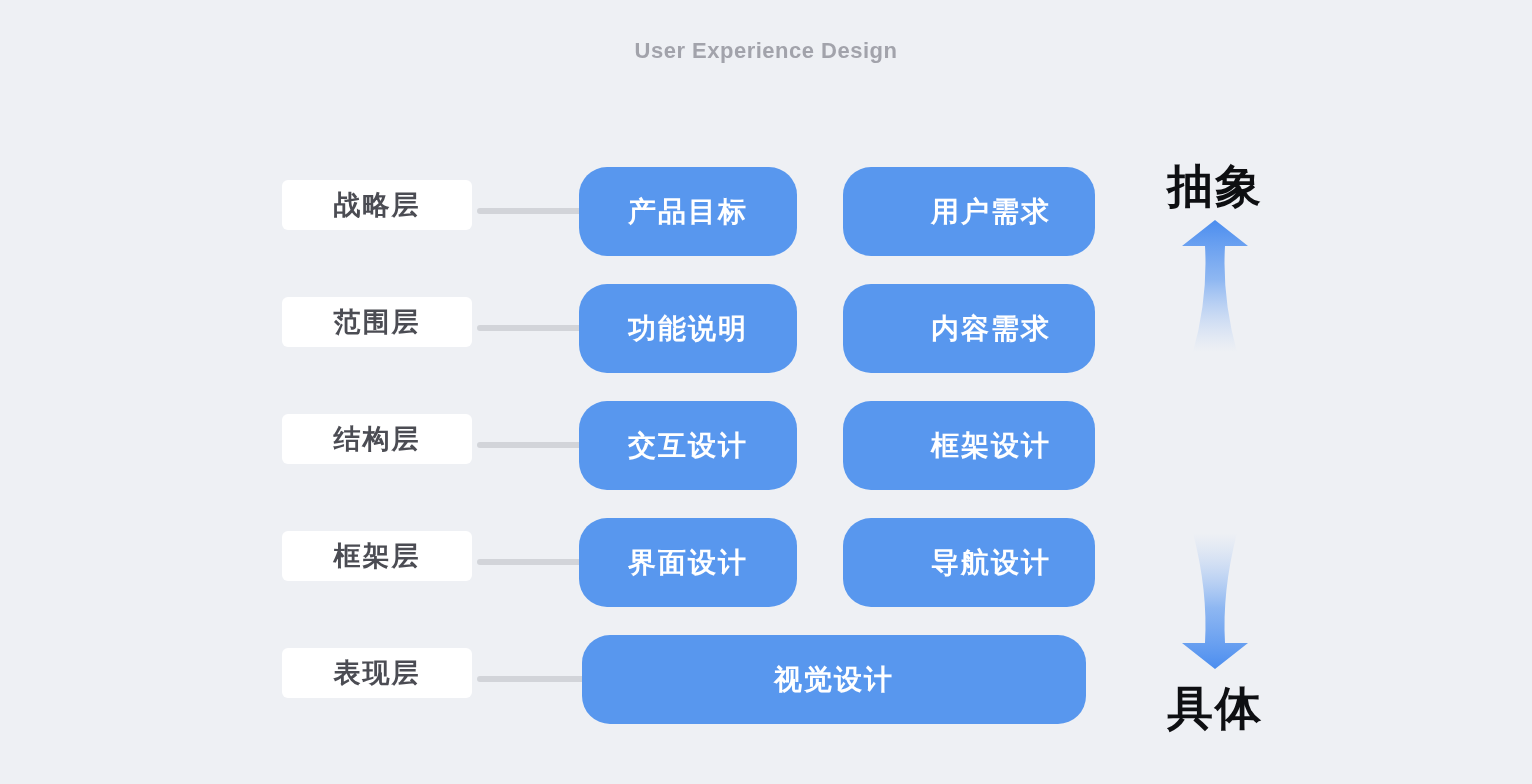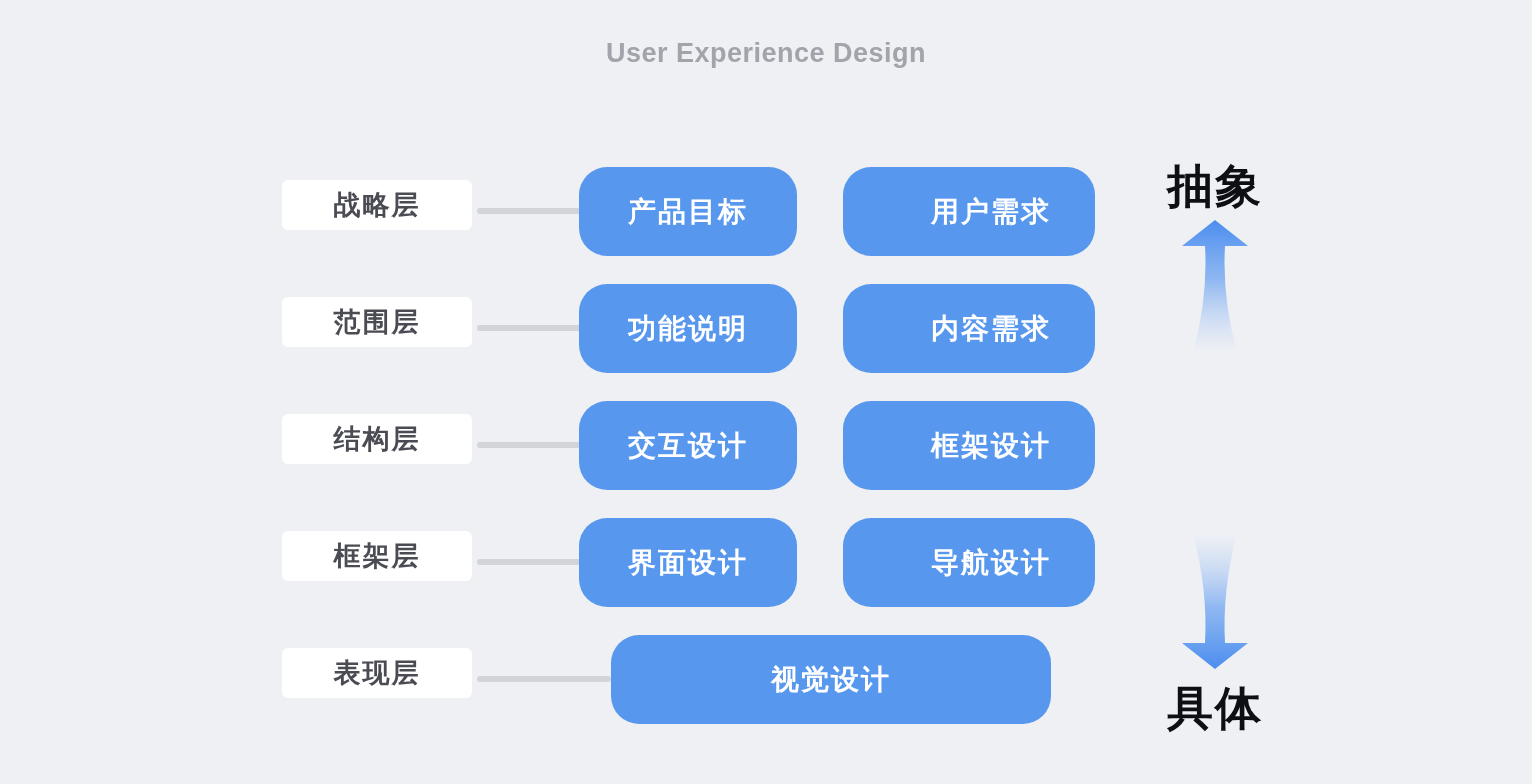--- a/index.html
+++ b/index.html
@@ -35,21 +35,21 @@
   .title{
     margin:0;
     font-size:47px;
     font-weight:800;
     letter-spacing:2px;
     color:var(--title-text);
     line-height:1.1;
   }
   .subtitle{
     margin-top:8px;
-    font-size:27px;
+    font-size:22px;
     font-weight:700;
     letter-spacing:0.5px;
     color:var(--subtitle-text);
   }
   .row{
     position:absolute;
     left:0;
     width:1100px;
     height:89px;
   }
@@ -92,21 +92,21 @@
     display:flex;
     align-items:center;
     justify-content:center;
     font-size:28px;
     font-weight:700;
     letter-spacing:2px;
     color:var(--box-text);
   }
   .b1{left:579px;width:218px;text-align:center;}
   .b2{left:843px;width:208px;padding-left:44px;}
-  .bw{left:611px;width:440px;}
+  .bw{left:582px;width:504px;}
   .axis-label{
     position:absolute;
     left:1140px;
     width:150px;
     text-align:center;
     font-size:46px;
     font-weight:700;
     letter-spacing:2px;
     color:var(--title-text);
   }

